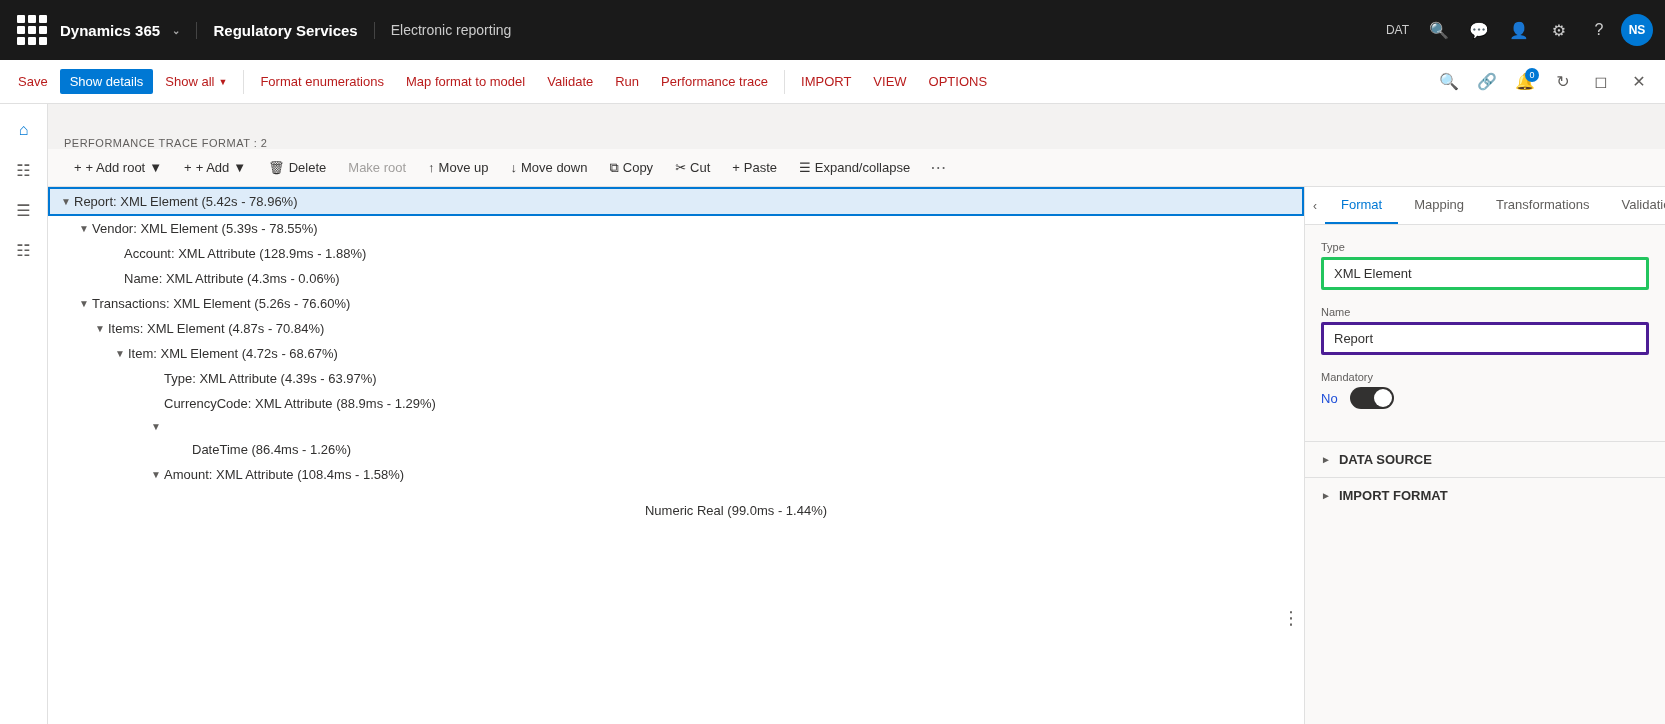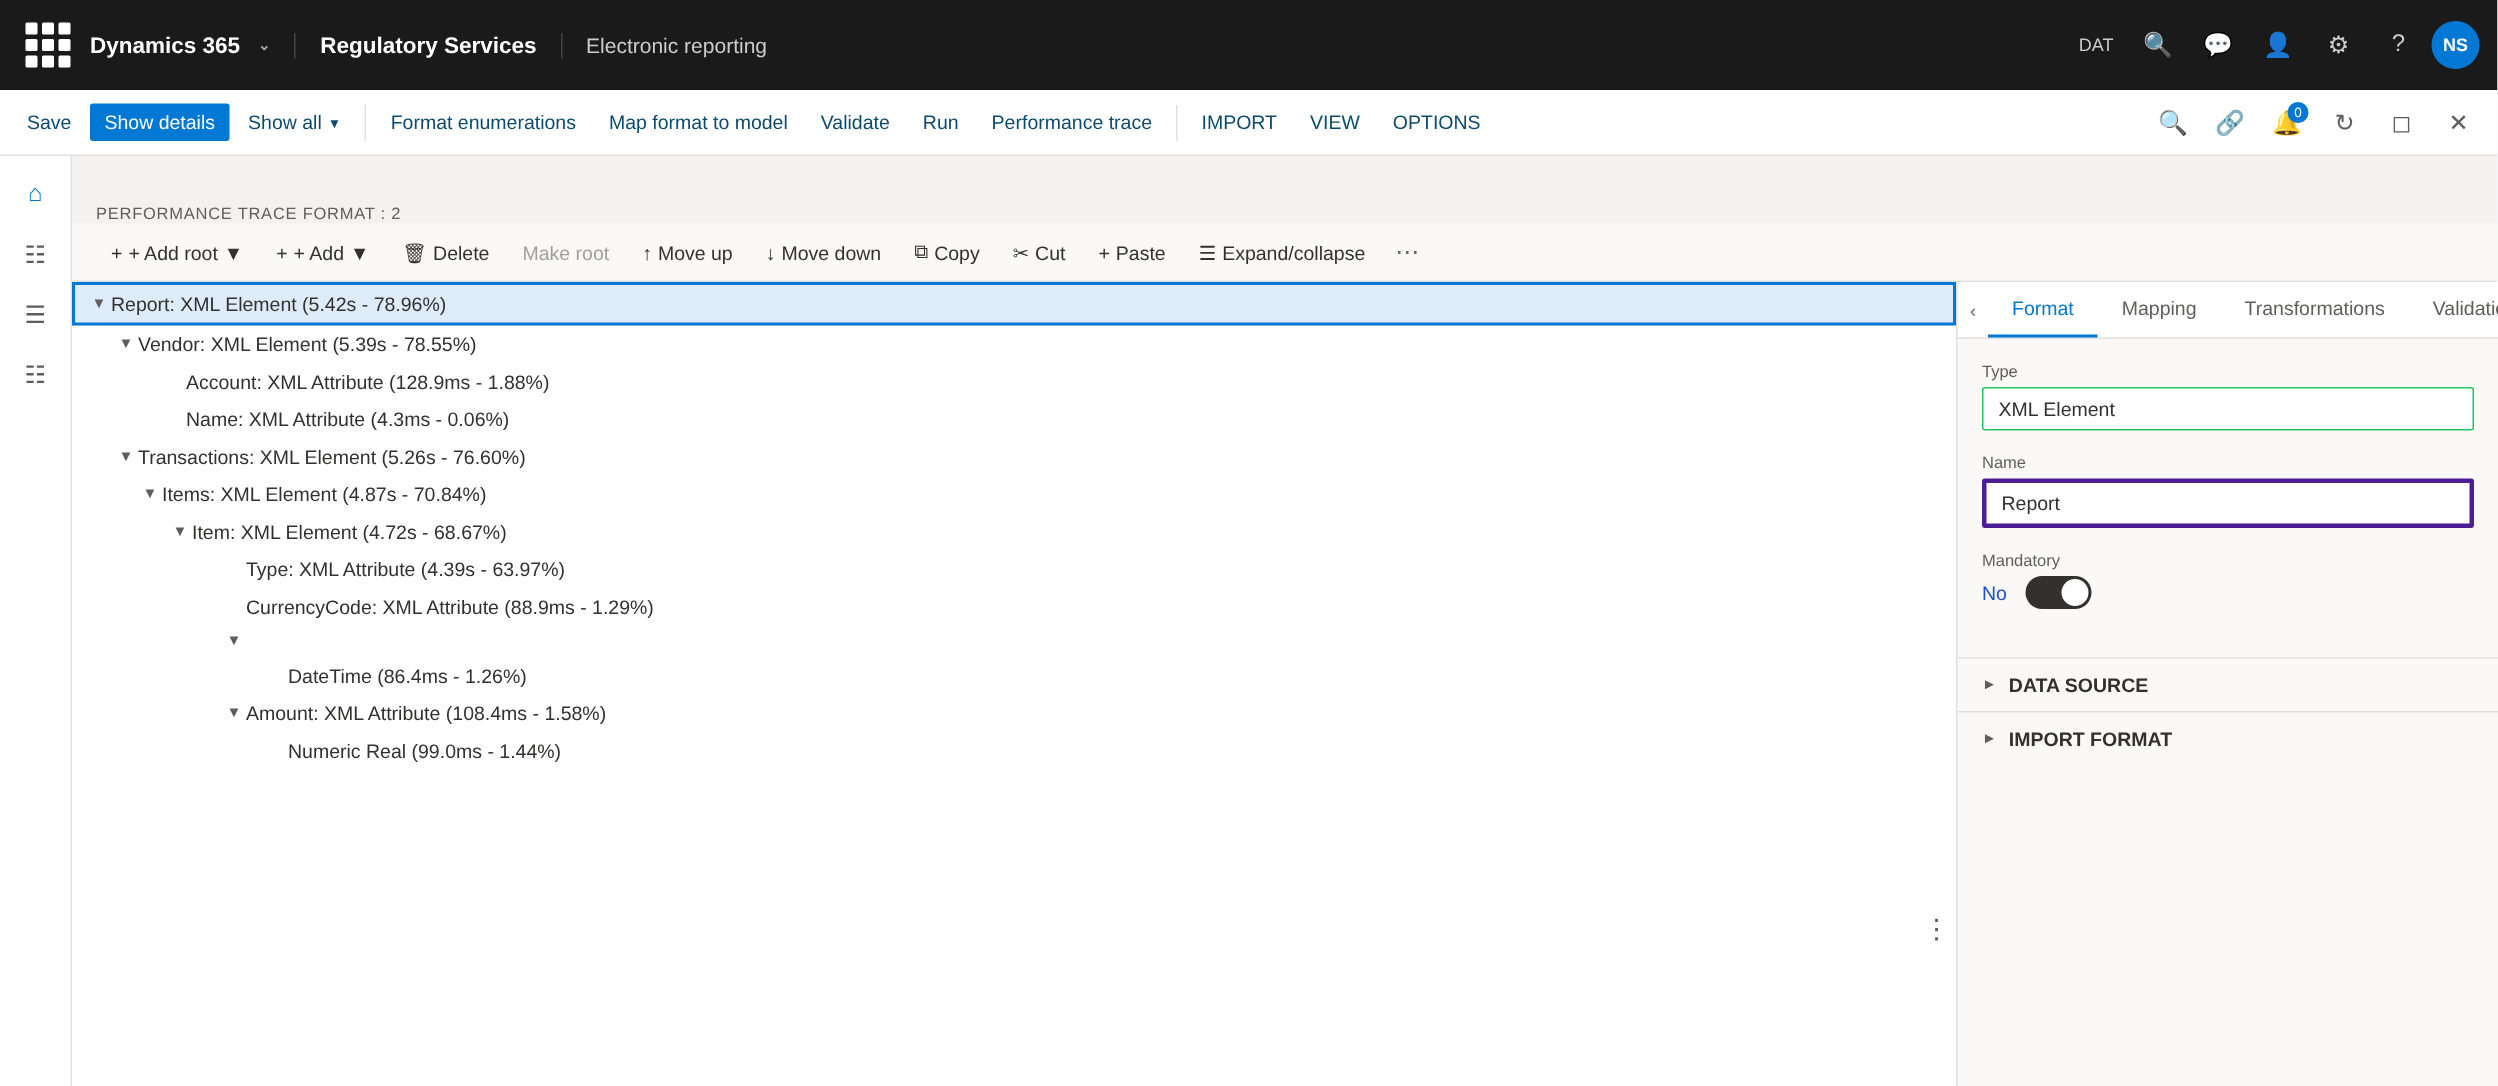--- a/index.html
+++ b/index.html
@@ -54,21 +54,21 @@
       align-items: center;
       background: #fff;
       height: 44px;
       padding: 0 8px;
       border-bottom: 1px solid #e0e0e0;
       gap: 2px;
     }
     .cmd-btn {
       display: flex; align-items: center; gap: 4px;
       padding: 5px 10px; border: none; background: transparent;
-      cursor: pointer; font-size: 13px; color: #0c4a6e;
+      cursor: pointer; font-size: 13px; color: #b91c1c;
       border-radius: 2px; white-space: nowrap;
     }
     .cmd-btn.active { background: #0078d4; color: #fff; }
     .cmd-btn .chevron { font-size: 9px; }
     .cmd-sep { width: 1px; height: 24px; background: #e0e0e0; margin: 0 4px; }
     .cmd-dots { padding: 5px 8px; cursor: pointer; color: #666; font-size: 16px; }
 
     
     .main-layout {
       display: flex;
@@ -172,21 +172,21 @@
       white-space: nowrap;
     }
     .right-tab.active { color: #0078d4; border-bottom-color: #0078d4; }
     .right-tab-arrow {
       padding: 10px 8px; cursor: pointer; color: #605e5c; font-size: 12px;
     }
     .right-content { padding: 16px; }
     .field-group { margin-bottom: 16px; }
     .field-label { font-size: 11px; color: #605e5c; margin-bottom: 4px; }
     .field-value-box {
-      background: #fff; border: 1px solid #22c55e;
+      background: #fff; border: 3px solid #22c55e;
       padding: 6px 10px; font-size: 13px; color: #323130;
       border-radius: 2px;
       min-width: 200px;
     }
     .field-input {
       background: #fff; border: 3px solid #4c1d95;
       padding: 6px 10px; font-size: 13px; color: #323130;
       border-radius: 2px; outline: none;
       min-width: 200px; width: 100%;
     }
@@ -377,21 +377,21 @@
             <span class="tree-chevron">▼</span>
           </div>
           <div class="tree-row" style="padding-left: 128px;">
             <span class="tree-chevron">&nbsp;</span>
             <span class="row-text">DateTime (86.4ms - 1.26%)</span>
           </div>
           <div class="tree-row" style="padding-left: 100px;">
             <span class="tree-chevron">▼</span>
             <span class="row-text">Amount: XML Attribute (108.4ms - 1.58%)</span>
           </div>
-          <div class="tree-row" style="padding-left: 128px;">
+          <div class="tree-row" style="padding-left: 128px; flex-direction: column;">
             <span class="tree-chevron">&nbsp;</span>
             <span class="row-text">Numeric Real (99.0ms - 1.44%)</span>
           </div>
 
           <div style="position:absolute; right:4px; top:420px; cursor:pointer; color:#605e5c; font-size:18px;">⋮</div>
         </div>
       </div>
 
       <div class="right-panel">
         <div class="right-tabs">

